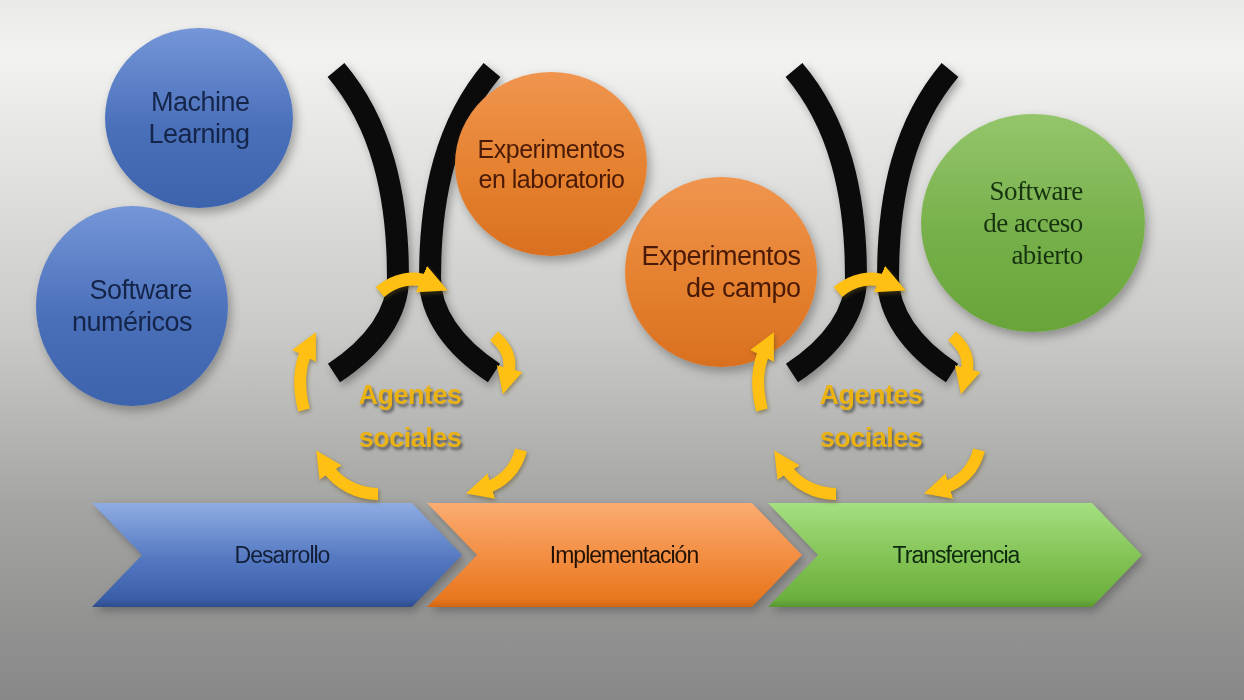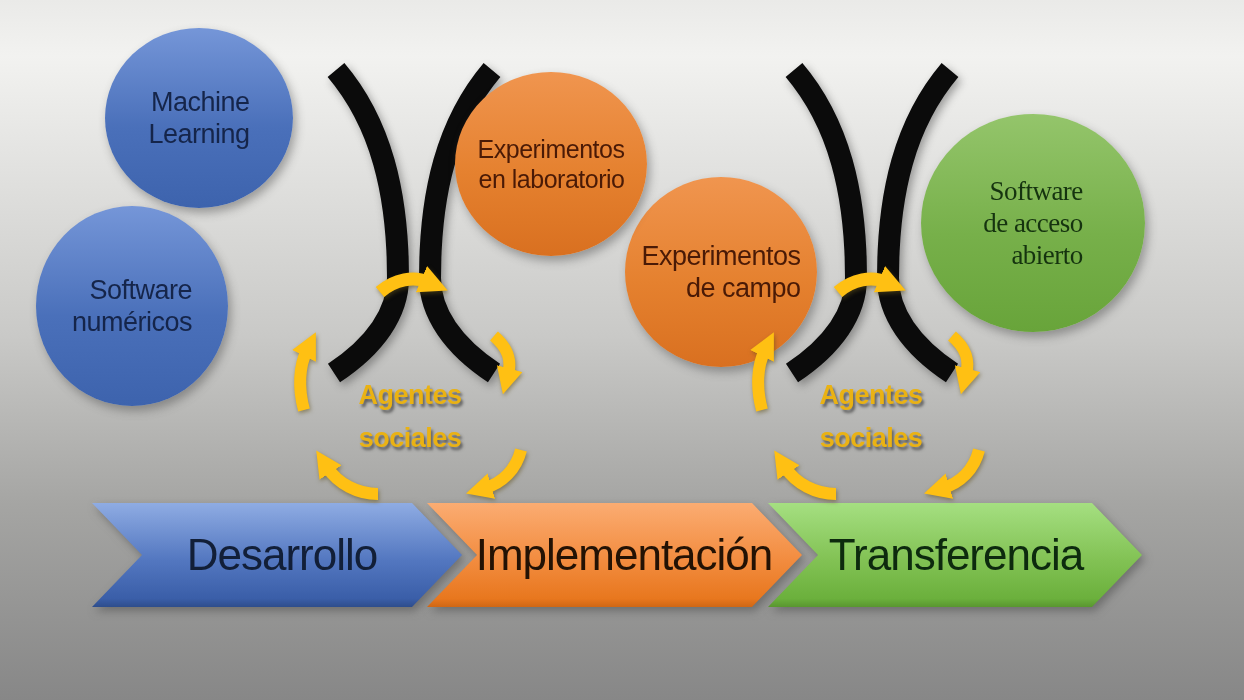--- a/index.html
+++ b/index.html
@@ -14,21 +14,21 @@
   .bubble.green{background:linear-gradient(180deg,#94c56b 0%,#77b04a 55%,#68a43a 100%);font-family:Liberation Serif, serif;}
   .blabel{white-space:pre-line;font-size:27px;line-height:32px;letter-spacing:-0.5px;}
   .blabel.blue-text{color:#15254a;}
   .blabel.orange-text{color:#4a1a06;}
   .blabel.green-text{color:#15330f;}
   .blabel.small{font-size:25px;line-height:30px;}
   .agents{position:absolute;width:220px;text-align:center;white-space:pre-line;
     color:#eab213;font-size:27px;line-height:43px;font-weight:bold;letter-spacing:-0.5px;
     text-shadow:2px 3px 3px rgba(75,75,75,.85);}
   .stage-label{position:absolute;top:503px;height:104px;line-height:104px;width:320px;
-    text-align:center;font-size:44px;letter-spacing:-1px;white-space:nowrap;}
+    text-align:center;font-size:23px;letter-spacing:-1px;white-space:nowrap;}
   .stage-label.s1{color:#121f38;}
   .stage-label.s2{color:#231204;}
   .stage-label.s3{color:#0d2a0e;}
   .chev{filter:drop-shadow(3px 4px 4px rgba(70,70,70,.5));}
   .curve{fill:none;stroke:#0b0b0b;stroke-width:22;stroke-linecap:butt;
     filter:drop-shadow(3px 4px 4px rgba(60,60,60,.45));}
   .yarrow{fill:none;stroke:#ffc013;stroke-linecap:butt;
     filter:drop-shadow(1px 2px 2px rgba(95,80,25,.55));}
   .yarrow.cyc{stroke-width:12;}
   .yarrow.pinch{stroke-width:13;}

